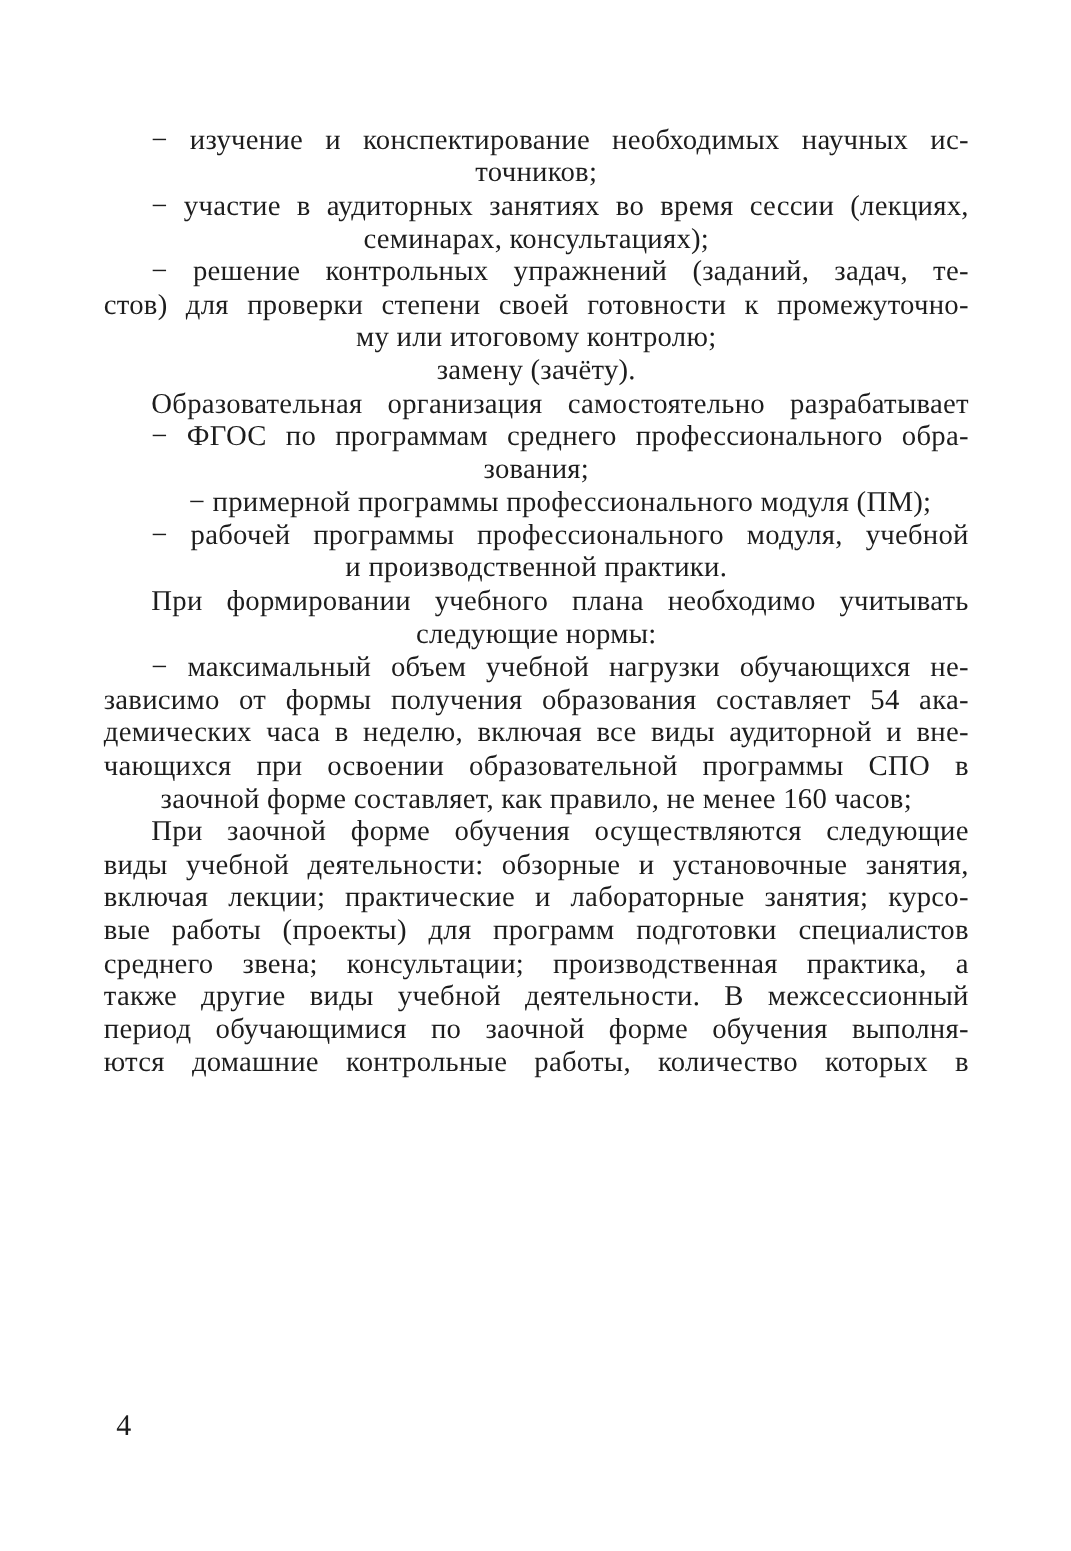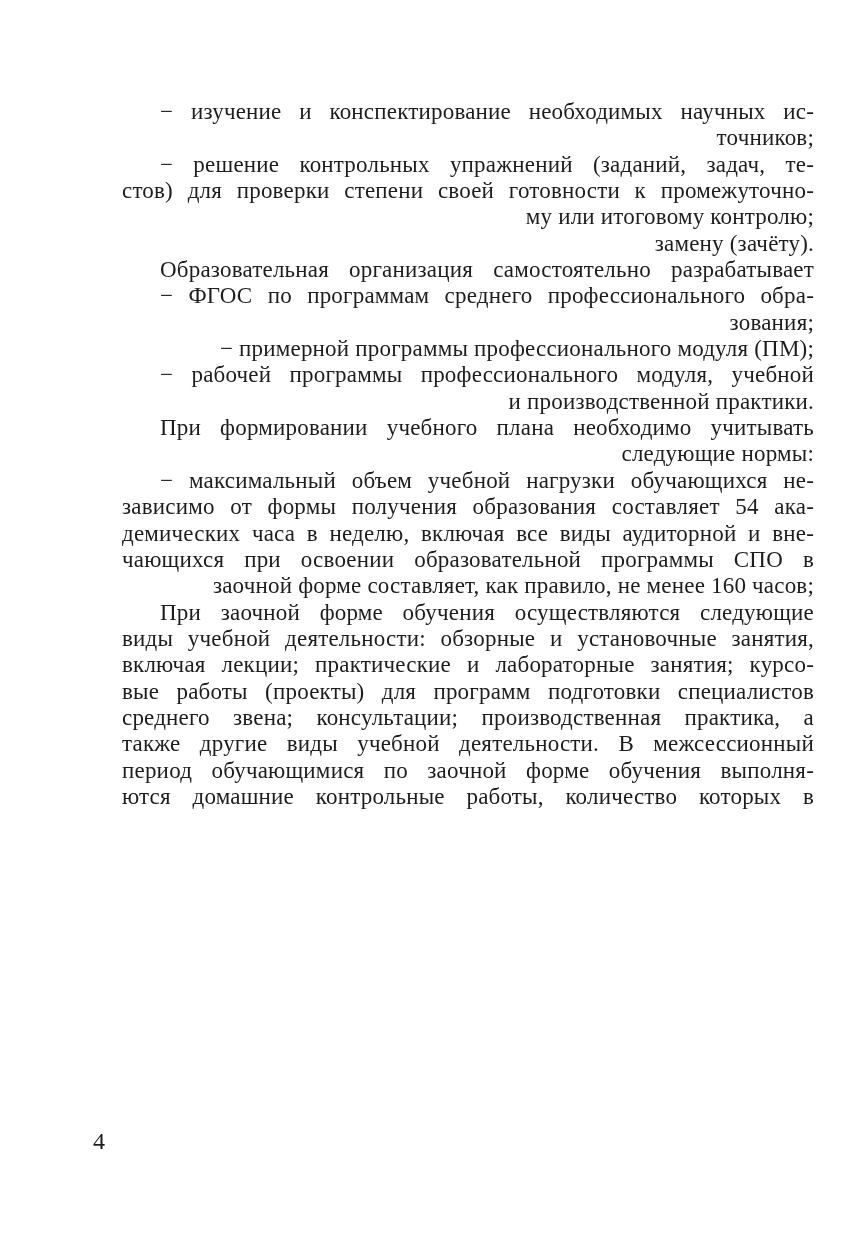--- a/index.html
+++ b/index.html
@@ -15,30 +15,29 @@
     overflow: hidden;
     font-family: "Liberation Serif", "DejaVu Serif", serif;
     color: #1d1d1d;
   }
   .text-block {
     position: absolute;
     left: 83px;
     top: 99px;
     width: 692px;
     font-size: 23px;
-    margin-left: 39px;
   }
   .para {
     margin: 0;
     padding: 0;
   }
   .line {
     height: 26.35px;
     line-height: 26.35px;
-    text-align: right;
+    text-align: center;
     letter-spacing: 0.2px;
   }
   .line.first {
     padding-left: 38px;
   }
   .line.just {
     text-align: justify;
     text-align-last: justify;
   }
   .page-number {
@@ -51,20 +50,24 @@
   }
 </style>
 </head>
 <body>
 
 <div class="page">
   <div class="text-block">
       <div class="para">
         <div class="line first just">− изучение и конспектирование необходимых научных ис-</div>
         <div class="line">точников;</div>
+      </div>
+      <div class="para">
+        <div class="line first just">− участие в аудиторных занятиях во время сессии (лекциях,</div>
+        <div class="line">семинарах, консультациях);</div>
       </div>
       <div class="para">
         <div class="line first just">− решение контрольных упражнений (заданий, задач, те-</div>
         <div class="line just">стов) для проверки степени своей готовности к промежуточно-</div>
         <div class="line">му или итоговому контролю;</div>
       </div>
       <div class="para">
         <div class="line">замену (зачёту).</div>
       </div>
       <div class="para">

